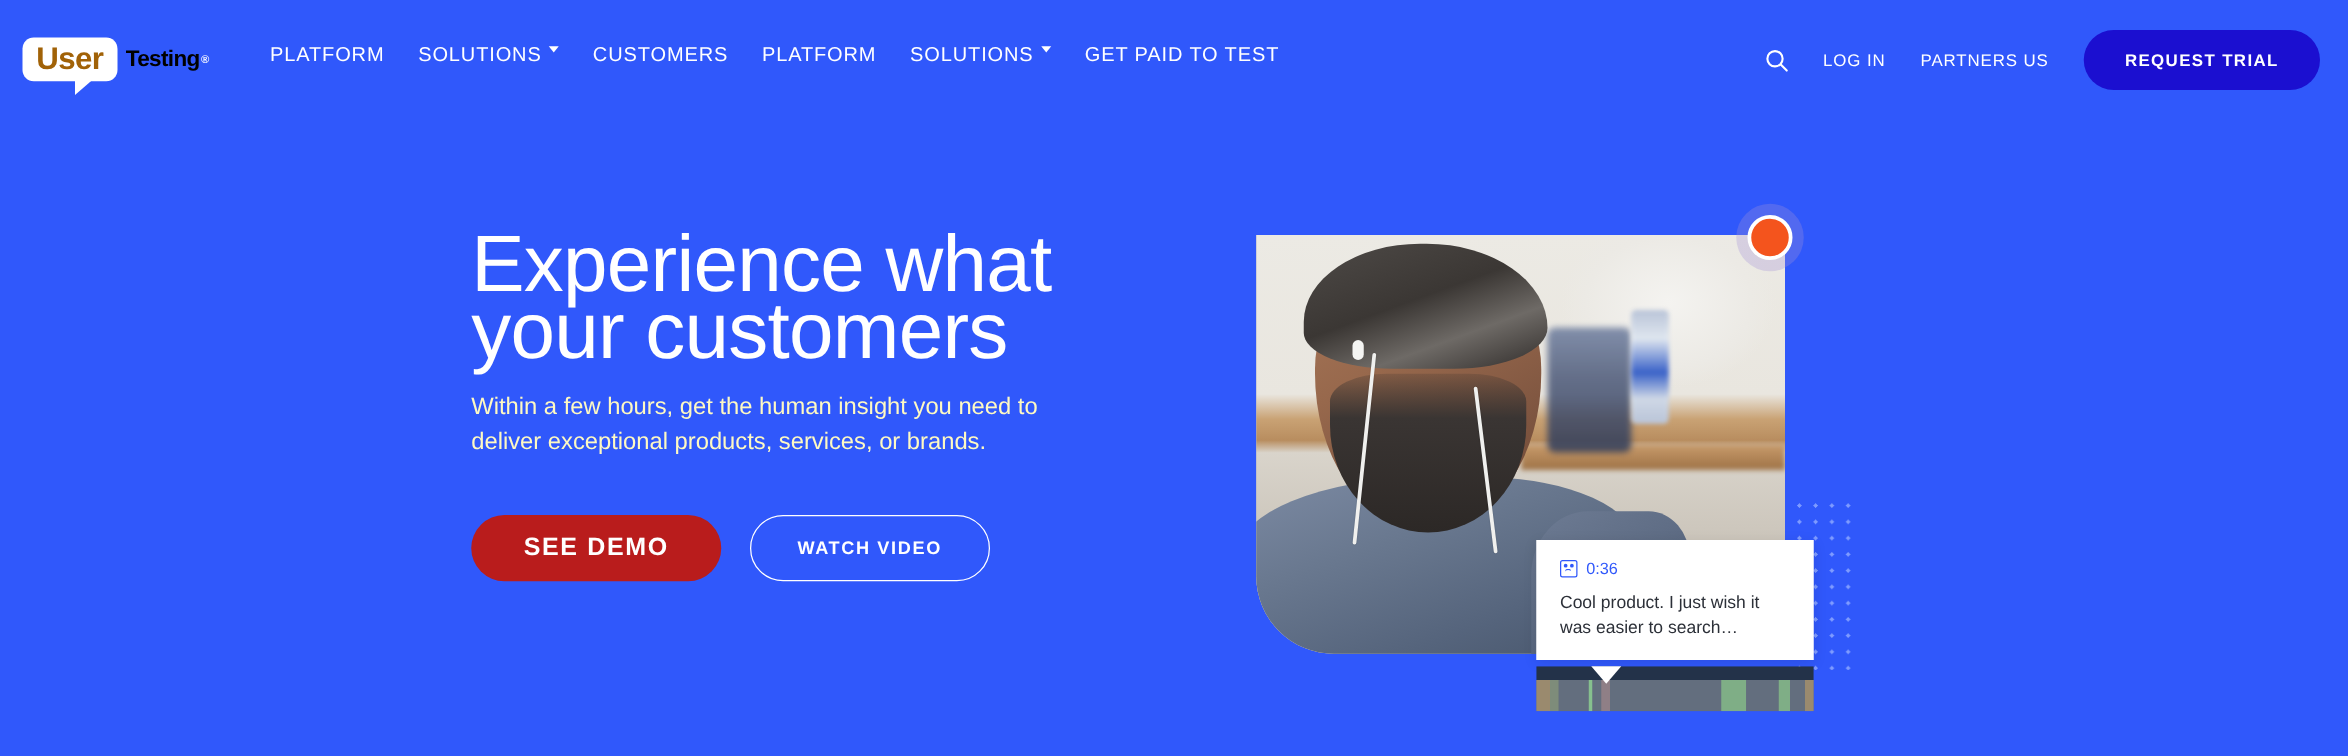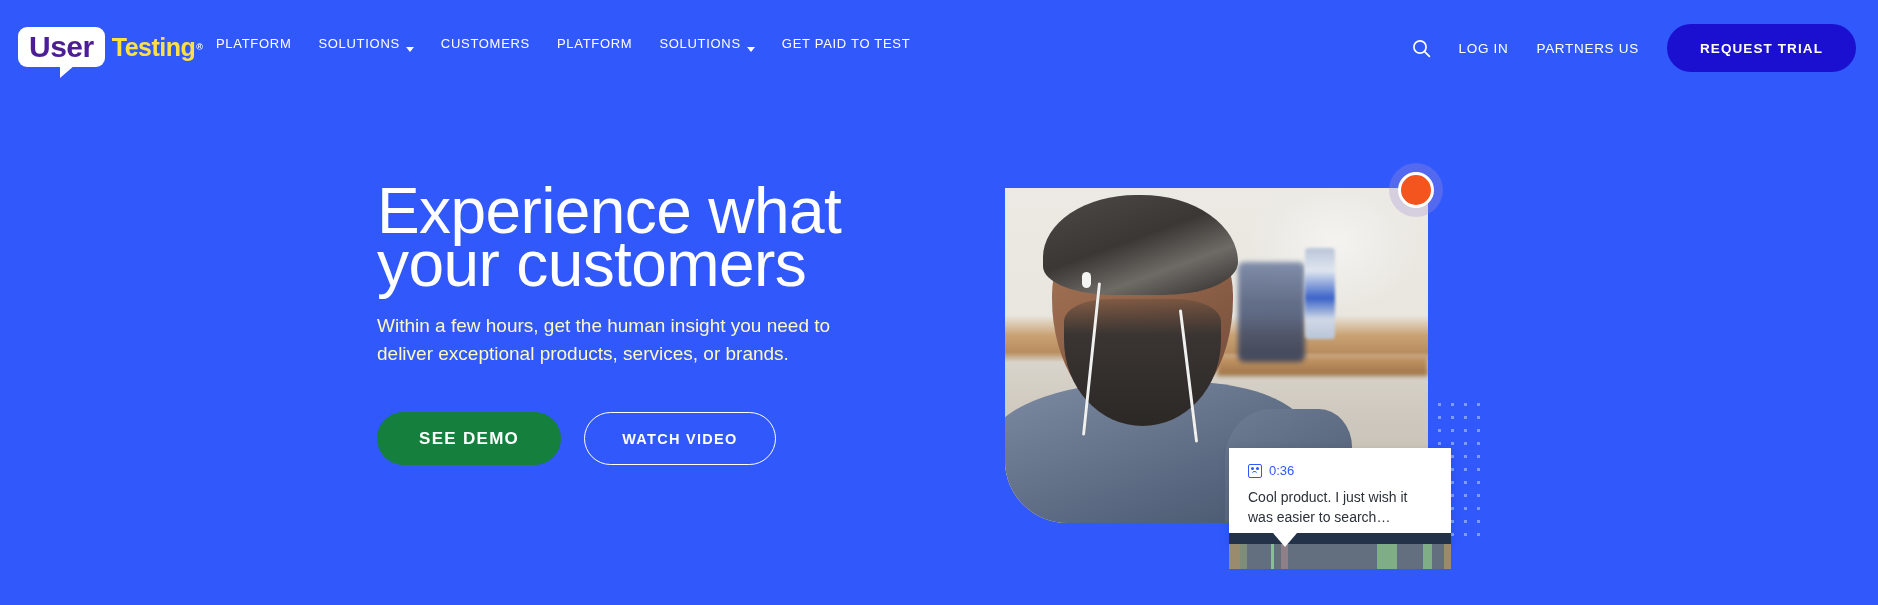--- a/index.html
+++ b/index.html
@@ -35,39 +35,39 @@
   .logo-bubble {
     position: relative;
     background: #ffffff;
     border-radius: 9px;
     padding: 5px 11px 5px 11px;
     display: flex;
     align-items: center;
     justify-content: center;
   }
   .logo-bubble-text {
-    color: #4c1d95;
-    font-size: 30px;
+    color: #a16207;
+    font-size: 25px;
     font-weight: bold;
     letter-spacing: -0.5px;
     line-height: 1;
     font-family: "Liberation Sans", sans-serif;
   }
   .logo-bubble::after {
     content: "";
     position: absolute;
     left: 42px; bottom: -11px;
     width: 0; height: 0;
     border-left: 0px solid transparent;
     border-right: 15px solid transparent;
     border-top: 13px solid #ffffff;
   }
   .logo-word {
-    color: #fde047;
-    font-size: 25px;
+    color: #000000;
+    font-size: 18px;
     font-weight: bold;
     letter-spacing: -0.5px;
     margin-left: 7px;
     line-height: 1;
   }
   .logo-tm {
     color: #ffffff;
     font-size: 9px;
     vertical-align: super;
     margin-left: 1px;
@@ -76,27 +76,27 @@
 
   .mainnav {
     position: absolute;
     left: 216px; top: 36px;
     display: flex;
     align-items: center;
     gap: 0px;
   }
   .navitem {
     color: #ffffff;
-    font-size: 13px;
+    font-size: 16px;
     letter-spacing: 0.7px;
     font-weight: 500;
     padding: 0 0;
     margin-right: 27px;
     display: flex;
-    align-items: flex-end;
+    align-items: flex-start;
     cursor: pointer;
     white-space: nowrap;
   }
   .navitem .caret {
     display: inline-block;
     margin-left: 6px;
     width: 0; height: 0;
     border-left: 4.5px solid transparent;
     border-right: 4.5px solid transparent;
     border-top: 5px solid #ffffff;
@@ -163,27 +163,27 @@
     font-weight: 400;
     width: 482px;
   }
   .hero-ctas {
     margin-top: 44px;
     display: flex;
     align-items: center;
     gap: 23px;
   }
   .btn-primary {
-    background: #15803d;
+    background: #b91c1c;
     color: #ffffff;
     border: none;
     border-radius: 27px;
     height: 53px;
     padding: 0 42px;
-    font-size: 17px;
+    font-size: 20px;
     letter-spacing: 1.3px;
     font-weight: bold;
     font-family: "Liberation Sans", sans-serif;
     cursor: pointer;
     white-space: nowrap;
   }
   .btn-ghost {
     background: transparent;
     color: #ffffff;
     border: 1.6px solid #ffffff;
@@ -317,21 +317,21 @@
     width: 36px; height: 36px;
     border-radius: 50%;
     background: #f4541d;
     border: 3px solid #ffffff;
     box-shadow: 0 0 0 9px rgba(163,146,214,0.30);
   }
 
   
   .tipcard {
     position: absolute;
-    left: 1229px; top: 448px;
+    left: 1229px; top: 432px;
     width: 222px;
     background: #ffffff;
     padding: 15px 19px 17px 19px;
     box-shadow: 0 2px 10px rgba(0,0,0,0.10);
   }
   .tip-head {
     display: flex;
     align-items: center;
     gap: 7px;
     margin-bottom: 9px;

